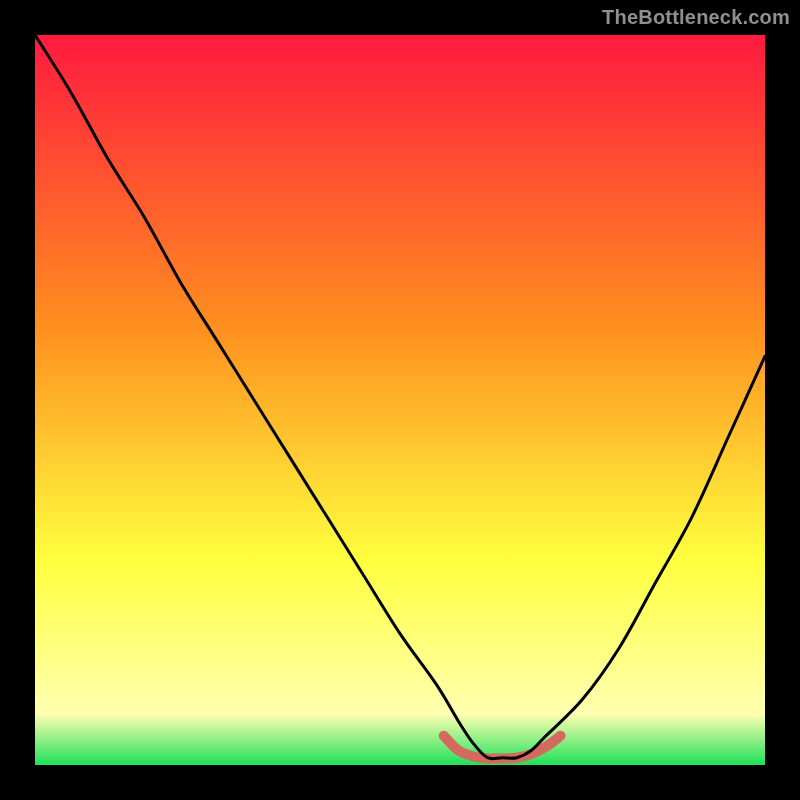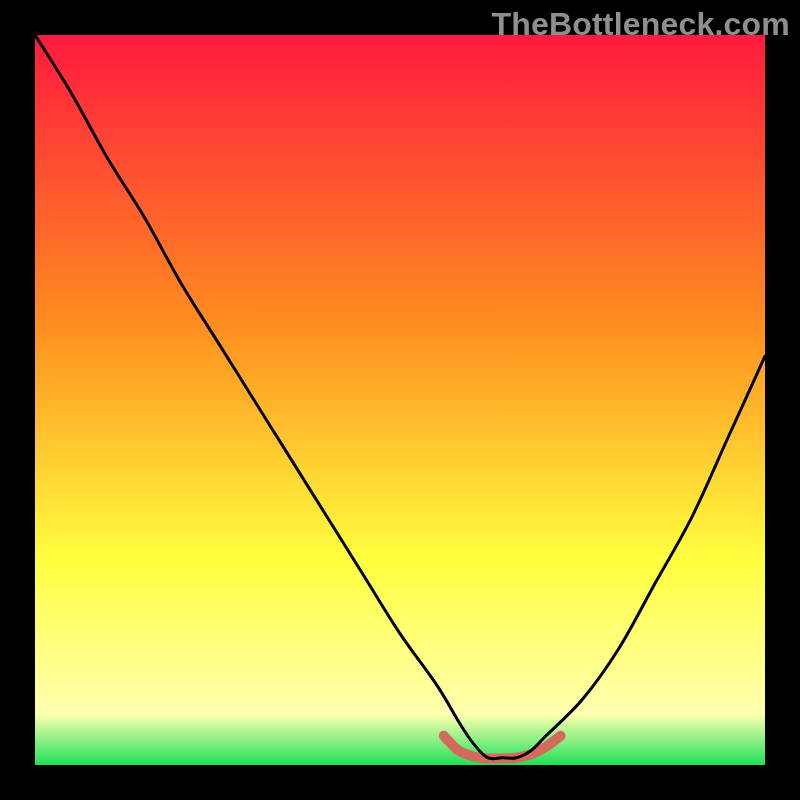--- a/index.html
+++ b/index.html
@@ -23,21 +23,21 @@
     left: 35px;
     top: 35px;
     width: 730px;
     height: 730px;
   }
   .watermark {
     position: absolute;
     top: 6px;
     right: 10px;
     font-family: Arial, Helvetica, sans-serif;
-    font-size: 32px;
+    font-size: 20px;
     font-weight: 600;
     color: #8f8f8f;
     letter-spacing: 0.2px;
   }
   svg {
     display: block;
   }
 </style>
 </head>
 <body>

